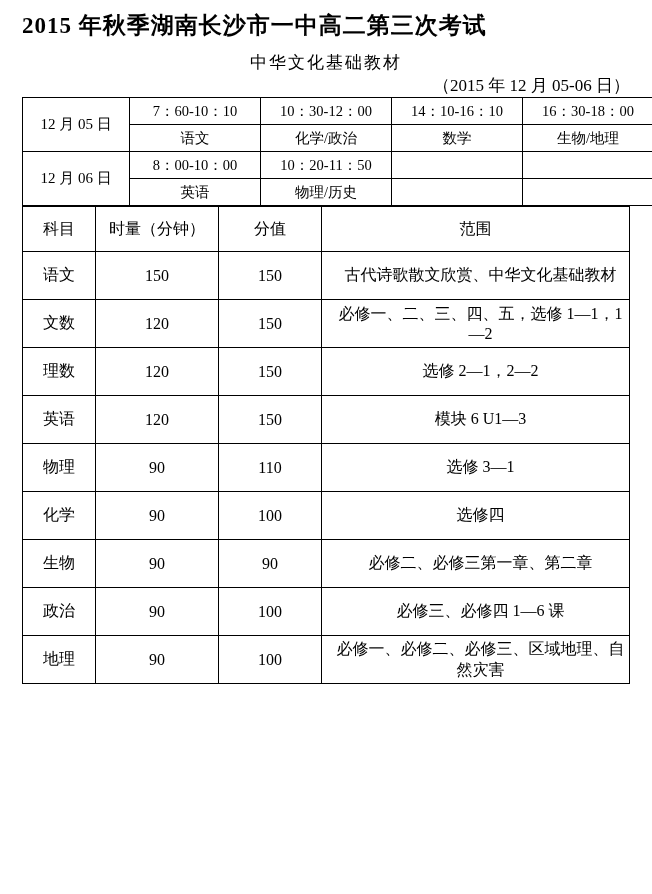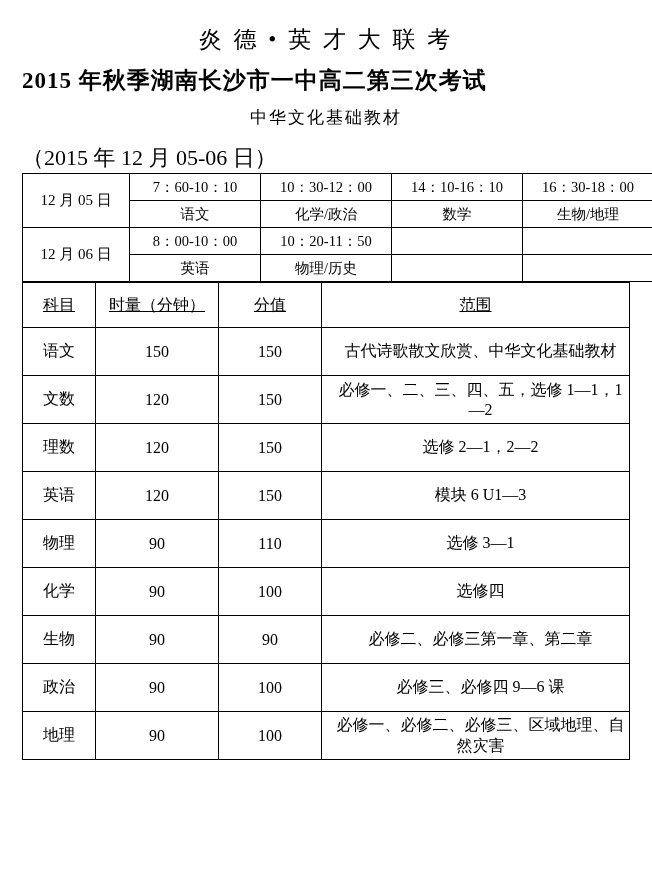--- a/index.html
+++ b/index.html
@@ -36,23 +36,22 @@
     margin-top: 10px;
     letter-spacing: 1px;
   }
   .title3 {
     text-align: center;
     font-size: 17px;
     margin-top: 10px;
     letter-spacing: 2px;
   }
   .title4 {
-    text-align: left;
-    font-size: 22px;
-    margin-top: 14px;
+    text-align: right;
+    font-size: 17px;
   }
   .section-head {
     font-size: 16px;
     margin: 16px 0 6px 30px;
     letter-spacing: 1px;
   }
   table {
     border-collapse: collapse;
     width: 608px;
     margin: 0 auto;
@@ -85,29 +84,27 @@
   }
   .scope .c-sub { width: 68px; }
   .scope .c-time { width: 118px; }
   .scope .c-score { width: 98px; }
   .scope .c-range {
     text-align: center;
     padding-left: 12px;
   }
   .scope .hdr td {
     height: 42px;
-    text-decoration: underline;
   }
 </style>
 </head>
 <body>
 
 <div class="page">
 
-  <div class="title1">炎 德 • 英 才 大 联 考</div>
   <div class="title2">2015 年秋季湖南长沙市一中高二第三次考试</div>
   <div class="title3">中华文化基础教材</div>
   <div class="title4">（2015 年 12 月 05-06 日）</div>
 
 
   <table class="sched">
     <tbody>
       <tr>
         <td class="daycell" rowspan="2">12 月 05 日</td>
         <td class="tcell">7：60-10：10</td>
@@ -185,21 +182,21 @@
       <tr>
         <td>生物</td>
         <td>90</td>
         <td>90</td>
         <td class="c-range">必修二、必修三第一章、第二章</td>
       </tr>
       <tr>
         <td>政治</td>
         <td>90</td>
         <td>100</td>
-        <td class="c-range">必修三、必修四 9—6 课</td>
+        <td class="c-range">必修三、必修四 1—6 课</td>
       </tr>
       <tr>
         <td>地理</td>
         <td>90</td>
         <td>100</td>
         <td class="c-range">必修一、必修二、必修三、区域地理、自然灾害</td>
       </tr>
     </tbody>
   </table>
 

